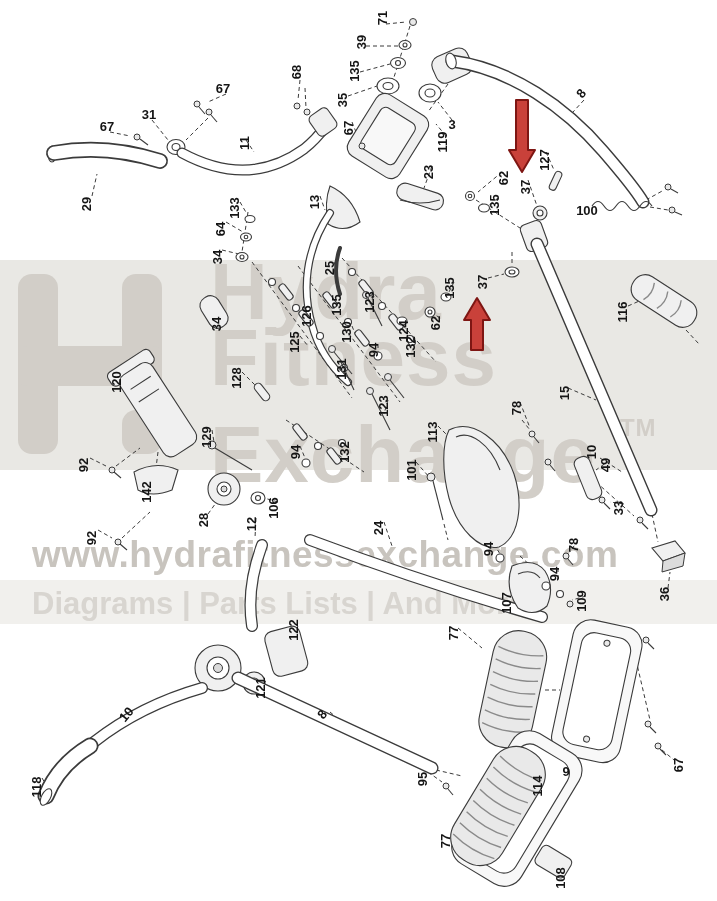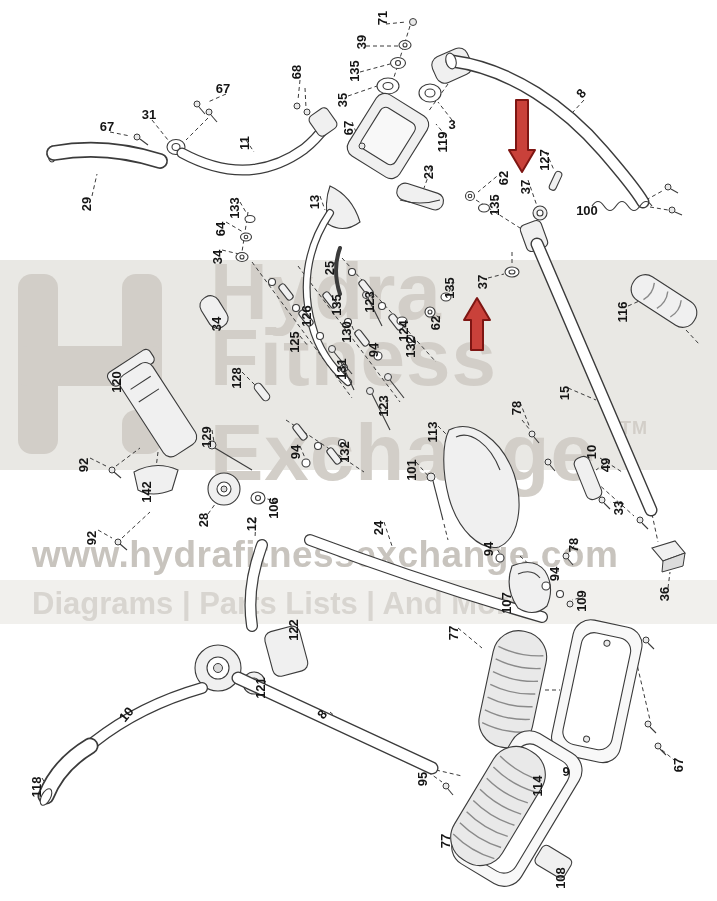--- a/index.html
+++ b/index.html
@@ -13,21 +13,21 @@
   
   .wm-band{position:absolute;left:0;top:260px;width:717px;height:210px;background:var(--wm-band);}
   .wm-band2{position:absolute;left:0;top:580px;width:717px;height:44px;background:var(--wm-band2);}
   .wm-logo{position:absolute;left:2px;top:262px;width:180px;height:206px;}
   .wm-logo rect{fill:var(--wm-text);}
   .wm-line{position:absolute;font-weight:700;font-size:80px;line-height:80px;
            letter-spacing:1px;color:var(--wm-text);white-space:nowrap;}
   .wm-l1{top:252px;left:210px}
   .wm-l2{top:318px;left:210px}
   .wm-l3{top:388px;left:210px}
-  .wm-tm{font-size:18px;font-weight:700;vertical-align:46px;margin-left:24px;}
+  .wm-tm{font-size:24px;font-weight:700;vertical-align:46px;margin-left:24px;}
   .wm-url{position:absolute;top:534px;left:32px;font-size:37px;font-weight:700;
           letter-spacing:.5px;color:var(--wm-url);white-space:nowrap;}
   .wm-tagline{position:absolute;top:586px;left:32px;font-size:31px;font-weight:700;
           color:var(--wm-tag);white-space:nowrap;}
   
   svg.diagram{position:absolute;left:0;top:0;width:717px;height:901px;}
   .ln{fill:none;stroke:var(--line);stroke-width:1.1;}
   .dash{fill:none;stroke:var(--line);stroke-width:1;stroke-dasharray:4 3;}
   .part{fill:#f0f0f0;stroke:var(--line);stroke-width:1.1;}
   .part-light{fill:#f8f8f8;stroke:var(--line);stroke-width:1.1;}

